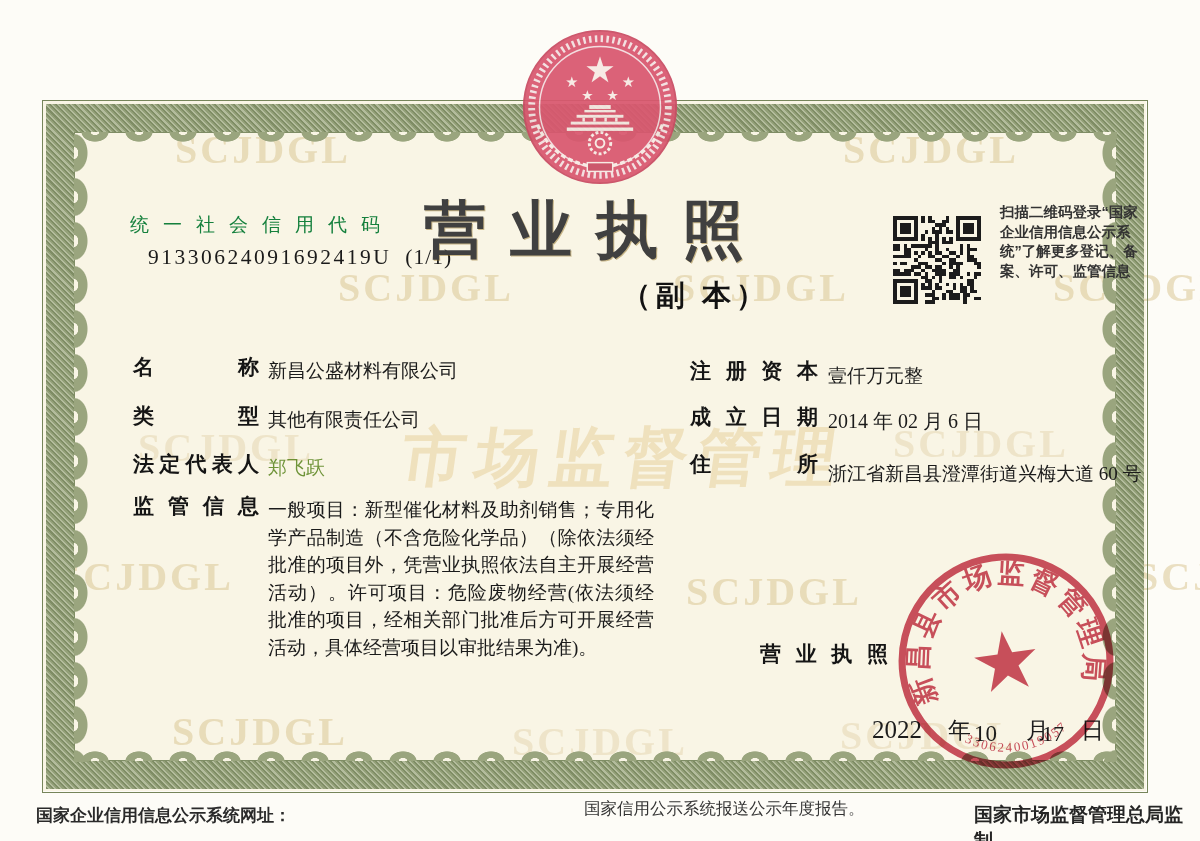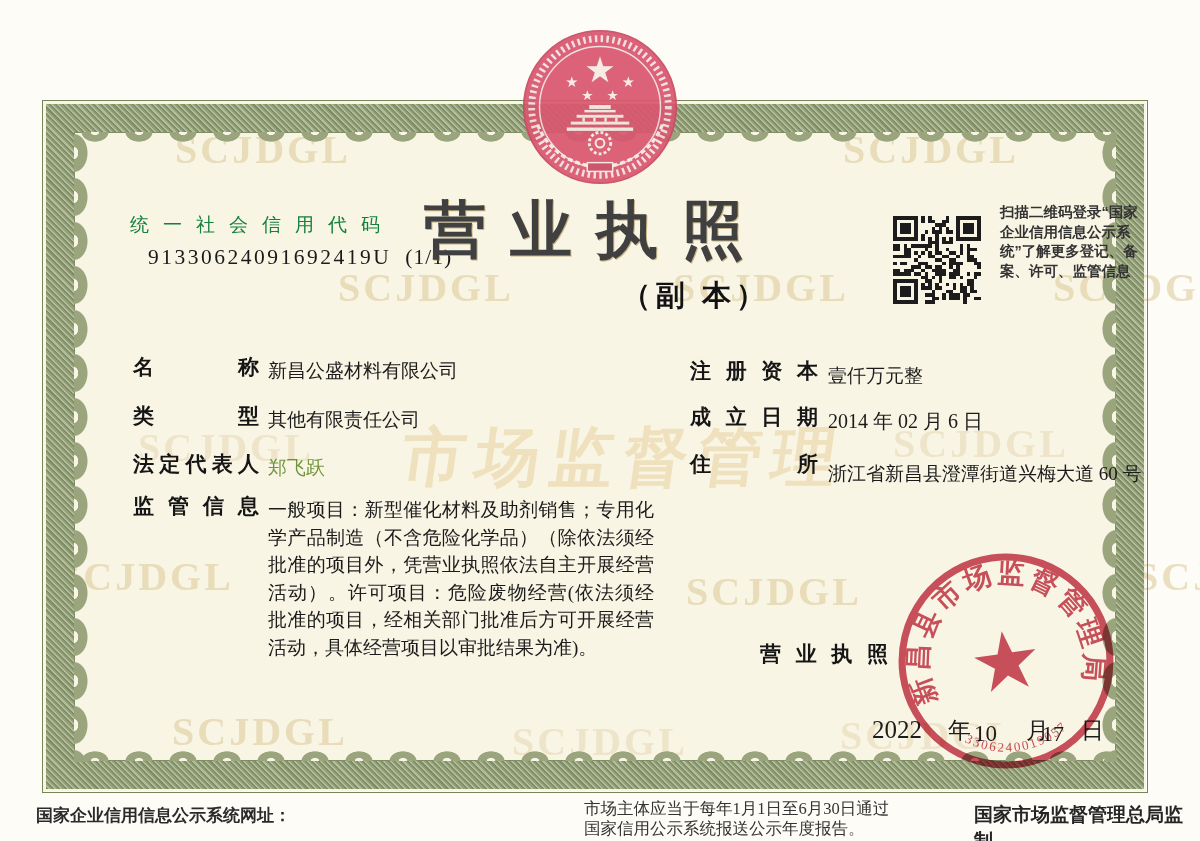--- a/index.html
+++ b/index.html
@@ -488,18 +488,17 @@
     <text font-size="27" font-weight="bold" fill="#c53a4e" font-family="Liberation Serif, DejaVu Serif, serif">
       <textPath href="#sealTop" startOffset="50%" text-anchor="middle" textLength="305" lengthAdjust="spacing">新昌县市场监督管理局</textPath>
     </text>
     <text font-size="13" fill="#c53a4e" letter-spacing="2" font-family="Liberation Serif, DejaVu Serif, serif">
       <textPath href="#sealBottom" startOffset="50%" text-anchor="middle">3306240019057</textPath>
     </text>
   </svg>
 
   <div class="footer-left">国家企业信用信息公示系统网址：</div>
   <div class="footer-mid">
-    <div>市场主体应当于每年1月1日至6月30日通过</div>
     <div>国家信用公示系统报送公示年度报告。</div>
   </div>
   <div class="footer-right">国家市场监督管理总局监制</div>
 
 </div>
 
 </body></html>

